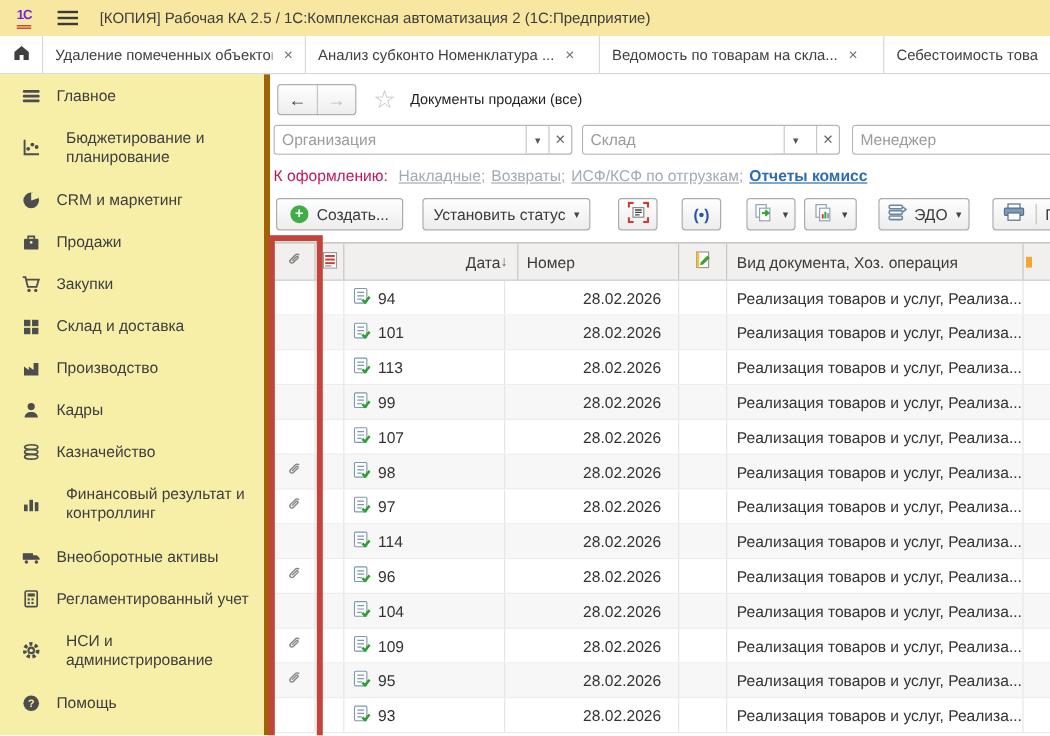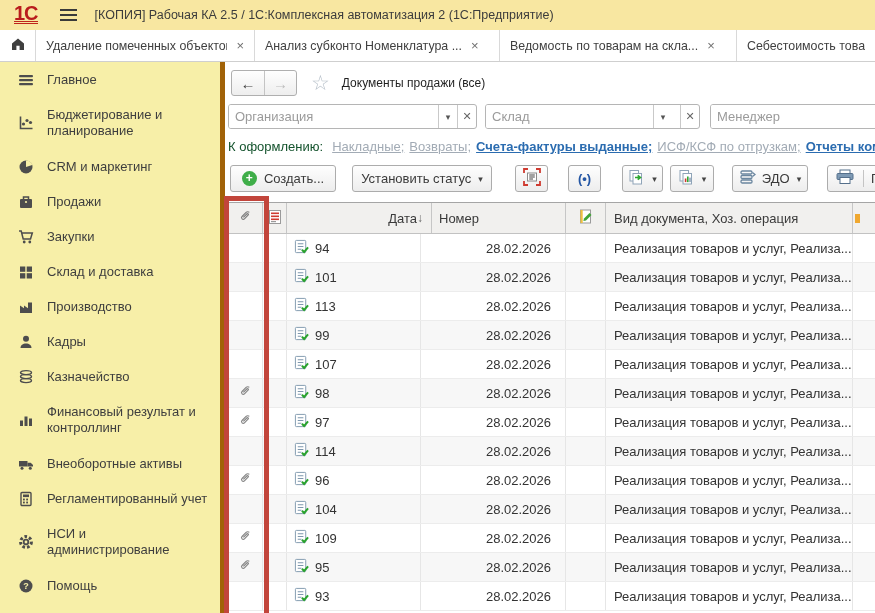--- a/index.html
+++ b/index.html
@@ -2,37 +2,37 @@
 <html><head>
 <meta charset="utf-8">
 <style>
   * { margin:0; padding:0; box-sizing:border-box; }
   html,body { width:875px; height:613px; }
   body { font-family:"Liberation Sans", sans-serif; font-size:13px; color:#333; background:#fff; }
   .screen { position:relative; width:875px; height:613px; overflow:hidden; background:#fff; }
 
   
   .titlebar { position:absolute; left:0; top:0; width:875px; height:30px; background:#f8e7a1; display:flex; align-items:center; }
-  .logo { margin-left:14px; font-weight:bold; font-size:20px; color:#b91c1c; border-bottom:3px double #bf241c; line-height:15px; letter-spacing:-1px; }
+  .logo { margin-left:14px; font-weight:bold; font-size:11px; color:#6d28d9; border-bottom:3px double #bf241c; line-height:15px; letter-spacing:-1px; }
   .burger { margin-left:22px; display:inline-block; }
   .burger i { display:block; width:17px; height:2px; background:#3a3a3a; margin:3px 0; }
   .wintitle { margin-left:18px; font-size:12.5px; color:#3c3c3c; }
 
   
   .tabbar { position:absolute; left:0; top:30px; width:875px; height:32px; background:#fff; border-bottom:1px solid #cfcfcf; display:flex; }
   .tab { display:flex; align-items:center; border-right:1px solid #d9d9d9; padding:0 10px; font-size:12.4px; color:#3f3f3f; white-space:nowrap; overflow:hidden; }
   .tab-home { width:36px; justify-content:center; padding:0; }
   .tab .lbl { overflow:hidden; text-overflow:clip; }
   .tab .x { margin-left:9px; color:#6f6f6f; font-size:13px; line-height:13px; }
   .t1 { width:219px; } .t2 { width:245px; } .t3 { width:237px; } .t4 { flex:1; border-right:none; }
 
   
   .sidebar { position:absolute; left:0; top:62px; width:225px; height:551px; background:#f7efa8; border-right:5px solid #a16207; }
   .sbitem { display:flex; align-items:center; height:35px; cursor:default; }
-  .sbitem.two { height:52px; }
+  .sbitem.two { height:52px;justify-content:space-between; }
   .sbicon { width:16px; height:16px; margin-left:18px; flex:0 0 16px; display:flex; align-items:center; justify-content:center; }
   .sblabel { margin-left:13px; width:165px; color:#3e3e3e; line-height:16px; }
 
   
   .main { position:absolute; left:226px; top:62px; width:649px; height:551px; background:#fff; }
 
   .navrow { position:absolute; left:5px; top:8px; display:flex; align-items:center; }
   .navbtns { display:flex; border:1px solid #afafaf; border-radius:3px; background:linear-gradient(#fefefe,#eeeeee); height:26px; }
   .navbtn { width:32px; display:flex; align-items:center; justify-content:center; font-size:15px; color:#3f3f3f; }
   .navbtn + .navbtn { border-left:1px solid #c4c4c4; color:#bdbdbd; }
@@ -42,21 +42,21 @@
   .filters { position:absolute; left:2px; top:42px; height:26px; width:647px; }
   .fld { position:absolute; top:0; height:25px; border:1px solid #b5b5b5; border-radius:3px; background:#fff; display:flex; align-items:stretch; overflow:hidden; }
   .fld input { border:none; outline:none; flex:1; padding:0 6px; font:13px "Liberation Sans",sans-serif; color:#333; min-width:0; }
   .fld input::placeholder { color:#9b9b9b; }
   .seg { width:19px; border-left:1px solid #c9c9c9; display:flex; align-items:center; justify-content:center; color:#555; }
   .seg.caret { font-size:9px; }
   .seg.clear { font-size:11px; color:#666; }
   .f-org { left:0; width:249px; } .f-skl { left:257px; width:215px;gap:8px; } .f-mgr { left:482px; width:175px; }
 
   .linksrow { position:absolute; left:2px; top:77px; display:flex; align-items:center; white-space:nowrap; }
-  .linksrow .cap { color:#14532d; margin-right:9px; }
+  .linksrow .cap { color:#be185d; margin-right:9px; }
   a.qlink { text-decoration:underline; margin-right:5px; cursor:pointer; }
   a.qlink { color:#a2abb5; }
   a.qlink.hot { color:#2b6cb0; font-weight:bold; }
 
   .toolbar { position:absolute; left:0; top:103px; height:28px; width:649px; }
   .btn { position:absolute; top:0; height:27px; border:1px solid #acacac; border-radius:3px; background:linear-gradient(#fefefe,#ededed); display:flex; align-items:center; justify-content:center; font-size:13px; color:#3a3a3a; white-space:nowrap; }
   .plus { width:15px; height:15px; border-radius:50%; background:#3fae49; color:#fff; font-weight:bold; font-size:12px; line-height:15px; text-align:center; margin-right:7px; }
   .caret2 { font-size:9px; color:#444; margin-left:7px; }
   .b-create { left:4px; width:106px; }
   .b-status { left:126px; width:140px; }
@@ -300,21 +300,20 @@
       </div>
       <div class="fld f-mgr">
         <input placeholder="Менеджер" style="">
       </div>
     </div>
 
     <div class="linksrow">
       <span class="cap">К оформлению:</span>
       <a class="qlink">Накладные;</a>
       <a class="qlink">Возвраты;</a>
-      <a class="qlink hot">Счета-фактуры выданные;</a>
       <a class="qlink">ИСФ/КСФ по отгрузкам;</a>
       <a class="qlink hot">Отчеты комисс</a>
     </div>
 
     <div class="toolbar">
       <div class="btn b-create">
         <span class="plus">+</span>
         <span>Создать...</span>
       </div>
       <div class="btn b-status">

